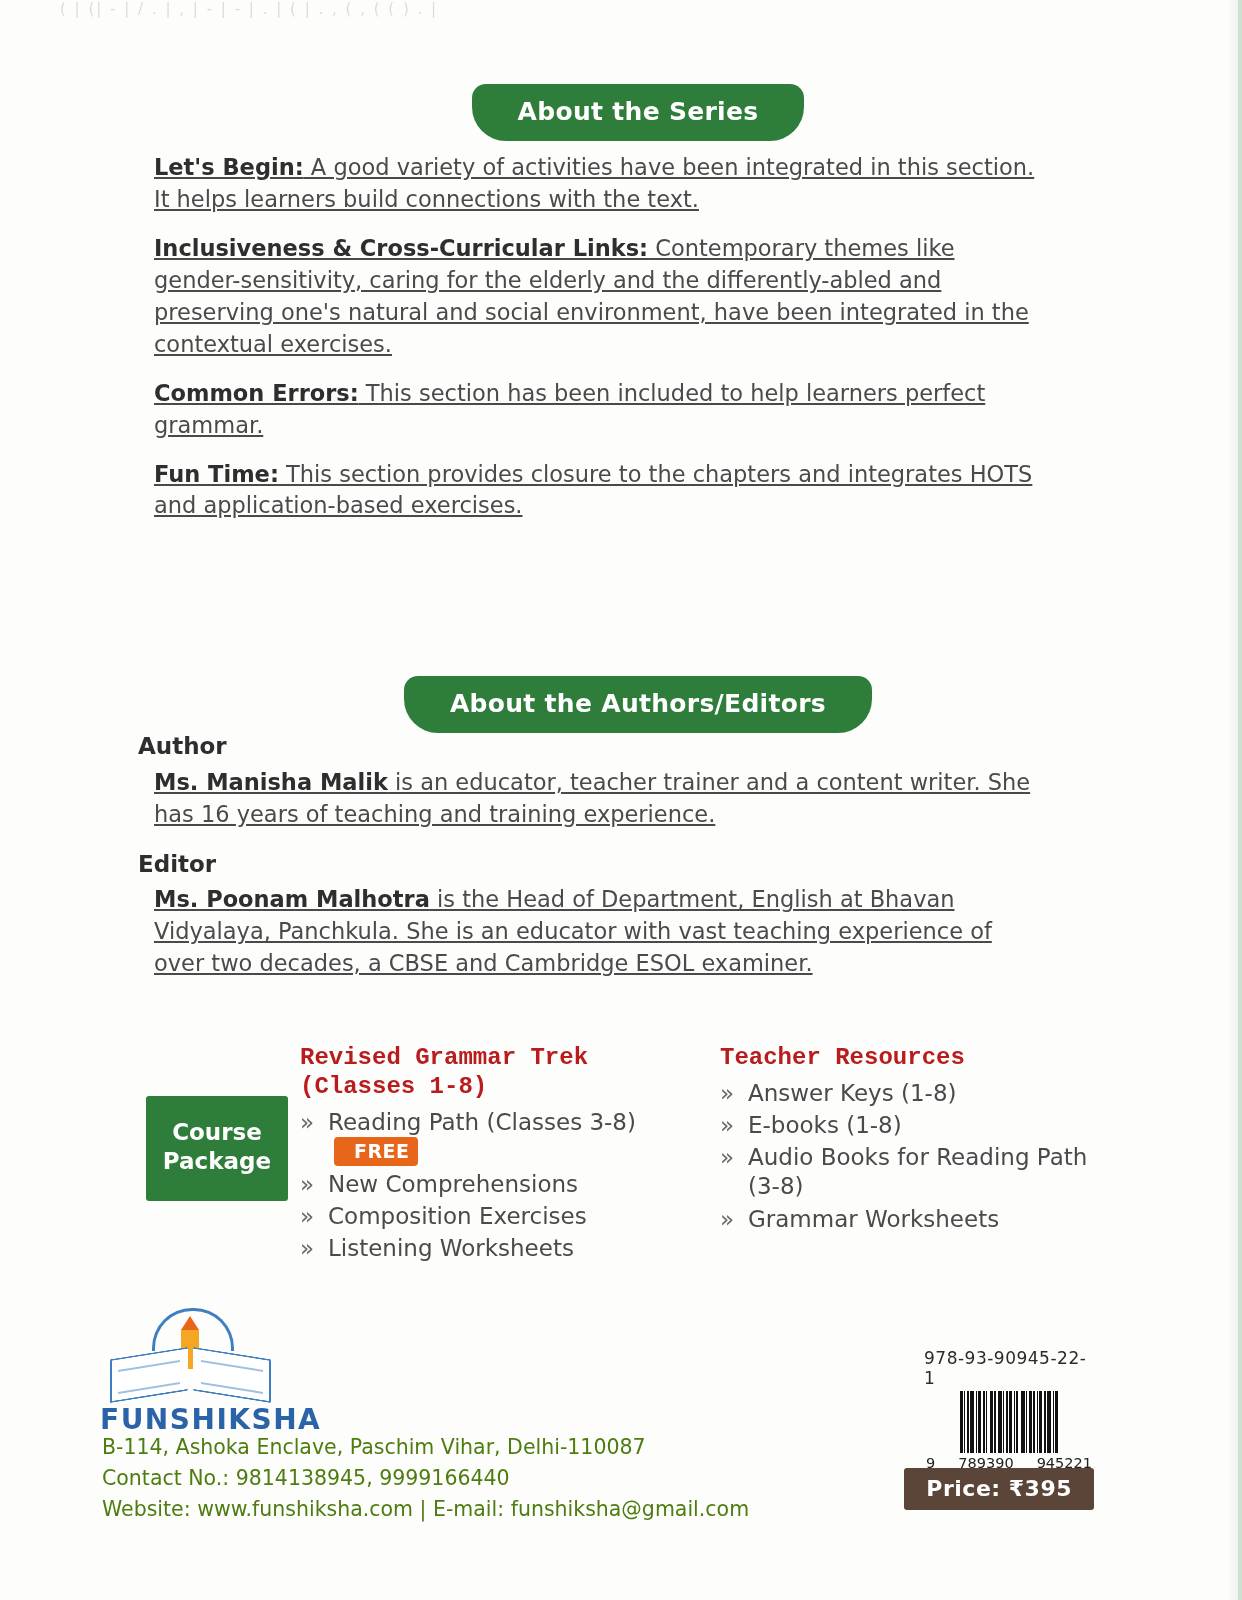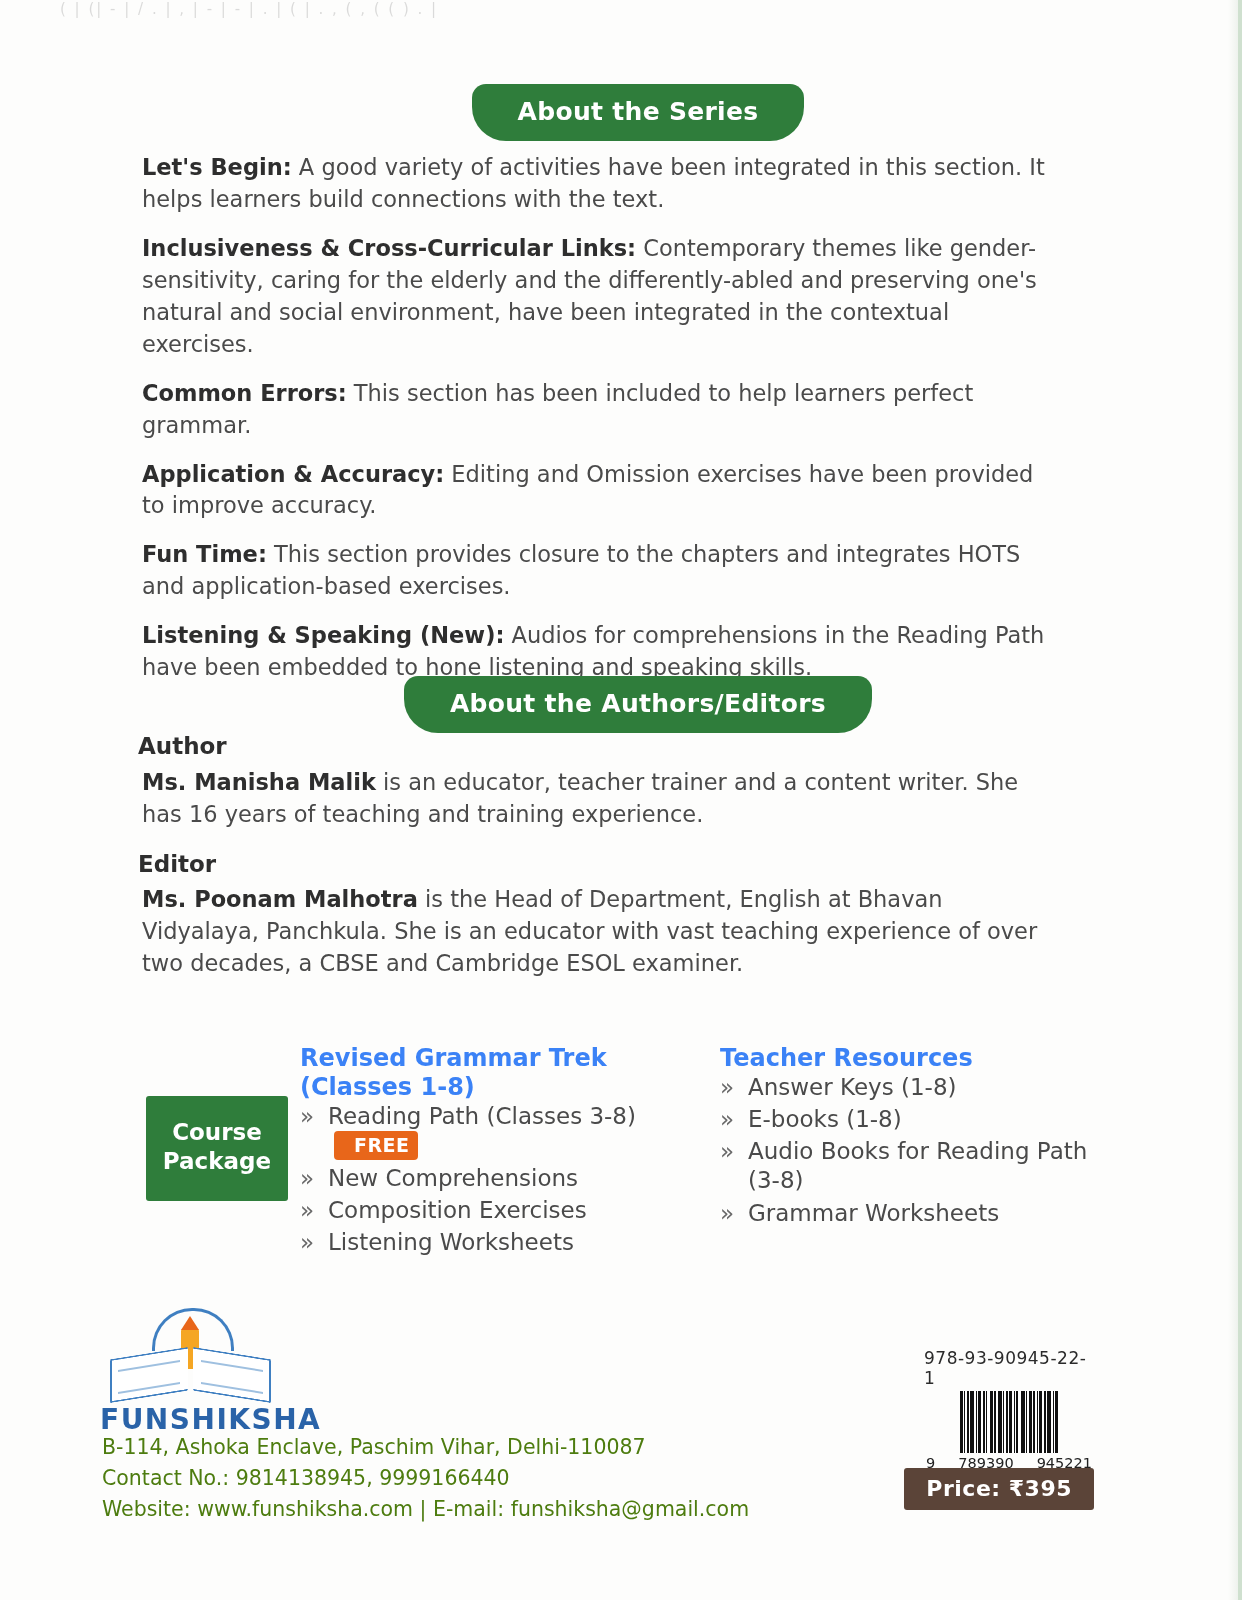--- a/index.html
+++ b/index.html
@@ -73,21 +73,21 @@
   
   .body-block {
     position: absolute;
     left: 138px;
     width: 910px;
     font-size: 22.5px;
     line-height: 1.42;
     color: #4a4a4a;
     font-family: "DejaVu Sans", sans-serif;
   }
-  .body-block p { margin: 0 0 17px 4px; }
+  .body-block p { margin: 0 0 17px 16px; text-decoration: underline; }
   .body-block b { color: #2e2e2e; }
 
   #series-text { top: 152px; }
   #authors-text { top: 730px; }
 
   .sub-head {
     font-weight: bold;
     color: #2e2e2e;
     font-size: 23px;
     margin: 0 0 4px 0;
@@ -123,23 +123,24 @@
   }
   .pkg-col2 {
     position: absolute;
     left: 580px;
     top: 4px;
     width: 400px;
   }
   .pkg-title {
     font-weight: bold;
     font-size: 24px;
-    color: #3b82f6;
+    color: #b91c1c;
     line-height: 1.2;
-    margin-bottom: 0;
+    margin-bottom: 6px;
+    font-family: Liberation Mono, monospace;
   }
   .pkg-list {
     list-style: none;
     margin: 0;
     padding: 0;
     font-size: 23px;
     color: #4a4a4a;
     line-height: 1.27;
   }
   .pkg-list li {
@@ -302,27 +303,21 @@
     <p>
       <b>Let's Begin:</b><span> A good variety of activities have been integrated in this section. It helps learners build connections with the text.</span>
     </p>
     <p>
       <b>Inclusiveness &amp; Cross-Curricular Links:</b><span> Contemporary themes like gender-sensitivity, caring for the elderly and the differently-abled and preserving one's natural and social environment, have been integrated in the contextual exercises.</span>
     </p>
     <p>
       <b>Common Errors:</b><span> This section has been included to help learners perfect grammar.</span>
     </p>
     <p>
-      <b>Application &amp; Accuracy:</b><span> Editing and Omission exercises have been provided to improve accuracy.</span>
-    </p>
-    <p>
       <b>Fun Time:</b><span> This section provides closure to the chapters and integrates HOTS and application-based exercises.</span>
-    </p>
-    <p>
-      <b>Listening &amp; Speaking (New):</b><span> Audios for comprehensions in the Reading Path have been embedded to hone listening and speaking skills.</span>
     </p>
   </div>
 
   <div class="section-authors banner-wrap">
     <div class="banner">About the Authors/Editors</div>
   </div>
 
   <div class="body-block" id="authors-text">
     <div class="sub-head">Author</div>
     <p class="gap">

